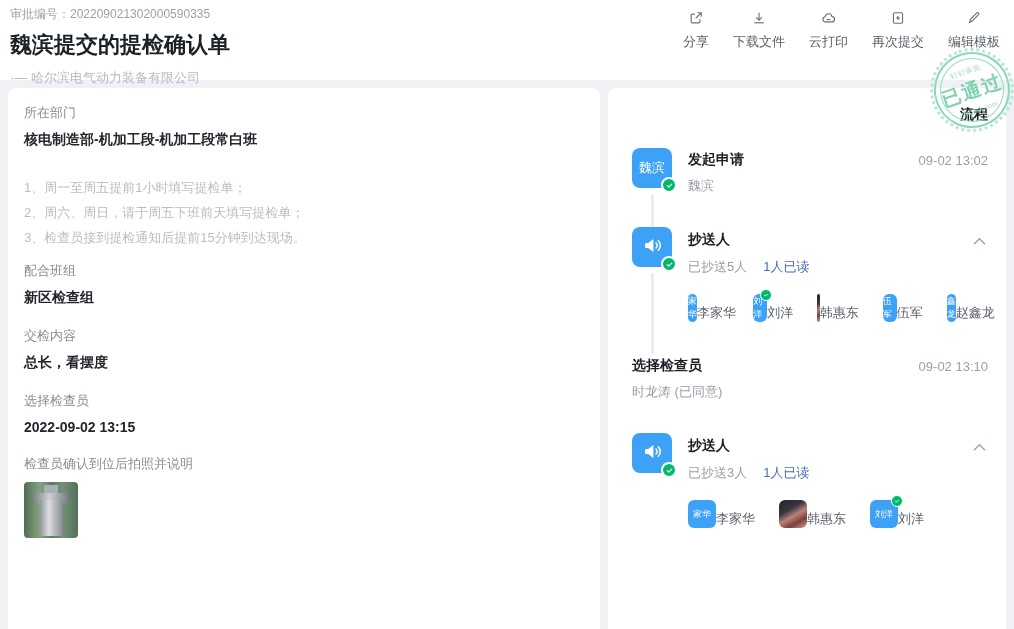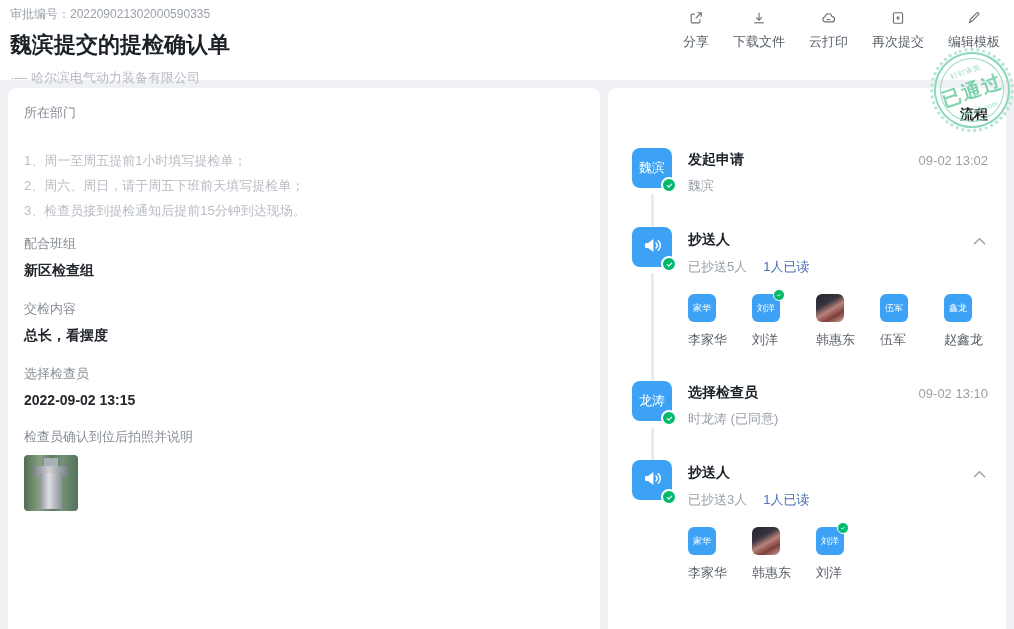--- a/index.html
+++ b/index.html
@@ -65,21 +65,21 @@
     border-radius: 50%; background: #00b96b; border: 2px solid #fff;
     display: flex; align-items: center; justify-content: center;
   }
   .title-row { display: flex; align-items: center; }
   .t-title { font-size: 14px; font-weight: bold; color: #1b2127; padding-top: 3px; flex: 1; }
   .t-time { font-size: 13px; color: #9ba1a9; padding-top: 3px; }
   .chev-btn { background: none; border: none; cursor: pointer; padding: 6px 2px 2px; }
   .t-sub { margin-top: 8px; font-size: 13px; color: #9aa0a8; display: flex; gap: 16px; }
   .read-link { color: #4a6fb5; cursor: pointer; }
   .people { display: flex; gap: 24px; margin-top: 18px; }
-  .person { display: flex; flex-direction: column; min-width: 40px; cursor: pointer; }
+  .person { display: flex; flex-direction: row; align-items: center; min-width: 40px; cursor: pointer; }
   .p-avatar {
     width: 28px; height: 28px; border-radius: 6px; background: #3da2f6;
     color: #fff; font-size: 9px; display: flex; align-items: center; justify-content: center;
     position: relative;
   }
   .p-avatar.photo { background: linear-gradient(150deg,#23252c 0%,#3a3540 35%,#b9827a 55%,#7e3f3c 75%,#caa79b 100%); }
   .p-badge {
     position: absolute; right: -5px; top: -5px; width: 12px; height: 12px;
     border-radius: 50%; background: #00b96b; border: 1.5px solid #fff;
     display: flex; align-items: center; justify-content: center;
@@ -149,20 +149,21 @@
   <div class="stamp-top">钉钉审批</div>
   <div class="stamp-main">已通过</div>
   <div class="stamp-bottom">dingtalk.com</div>
 </div>
 
 <div class="content">
 
   <section class="card left-card">
     <div class="field">
       <div class="field-label">所在部门</div>
+      <div class="field-value">核电制造部-机加工段-机加工段常白班</div>
     </div>
     <div class="notes">
       <div class="note-line">1、周一至周五提前1小时填写提检单；</div>
       <div class="note-line">2、周六、周日，请于周五下班前天填写提检单；</div>
       <div class="note-line">3、检查员接到提检通知后提前15分钟到达现场。</div>
     </div>
     <div class="field">
       <div class="field-label">配合班组</div>
       <div class="field-value">新区检查组</div>
     </div>
@@ -269,31 +270,20 @@
             <div class="p-avatar">
                 <span>鑫龙</span>
               </div>
             <div class="p-name">赵鑫龙</div>
           </div>
         </div>
       </div>
     </div>
 
     <div class="t-step">
-      <div class="t-left">
-        <div class="avatar">
-          <span>龙涛</span>
-          <span class="badge">
-              <svg width="9" height="9" viewBox="0 0 24 24" fill="none">
-                <path d="M6 12.5l4 4 8-8" stroke="#fff" stroke-width="3" stroke-linecap="round" stroke-linejoin="round"></path>
-              </svg>
-            </span>
-        </div>
-        <div class="t-line"></div>
-      </div>
       <div class="t-body">
         <div class="title-row">
           <div class="t-title">选择检查员</div>
           <div class="t-time">09-02 13:10</div>
         </div>
         <div class="t-sub">
             <span>时龙涛 (已同意)</span>
           </div>
       </div>
     </div>

